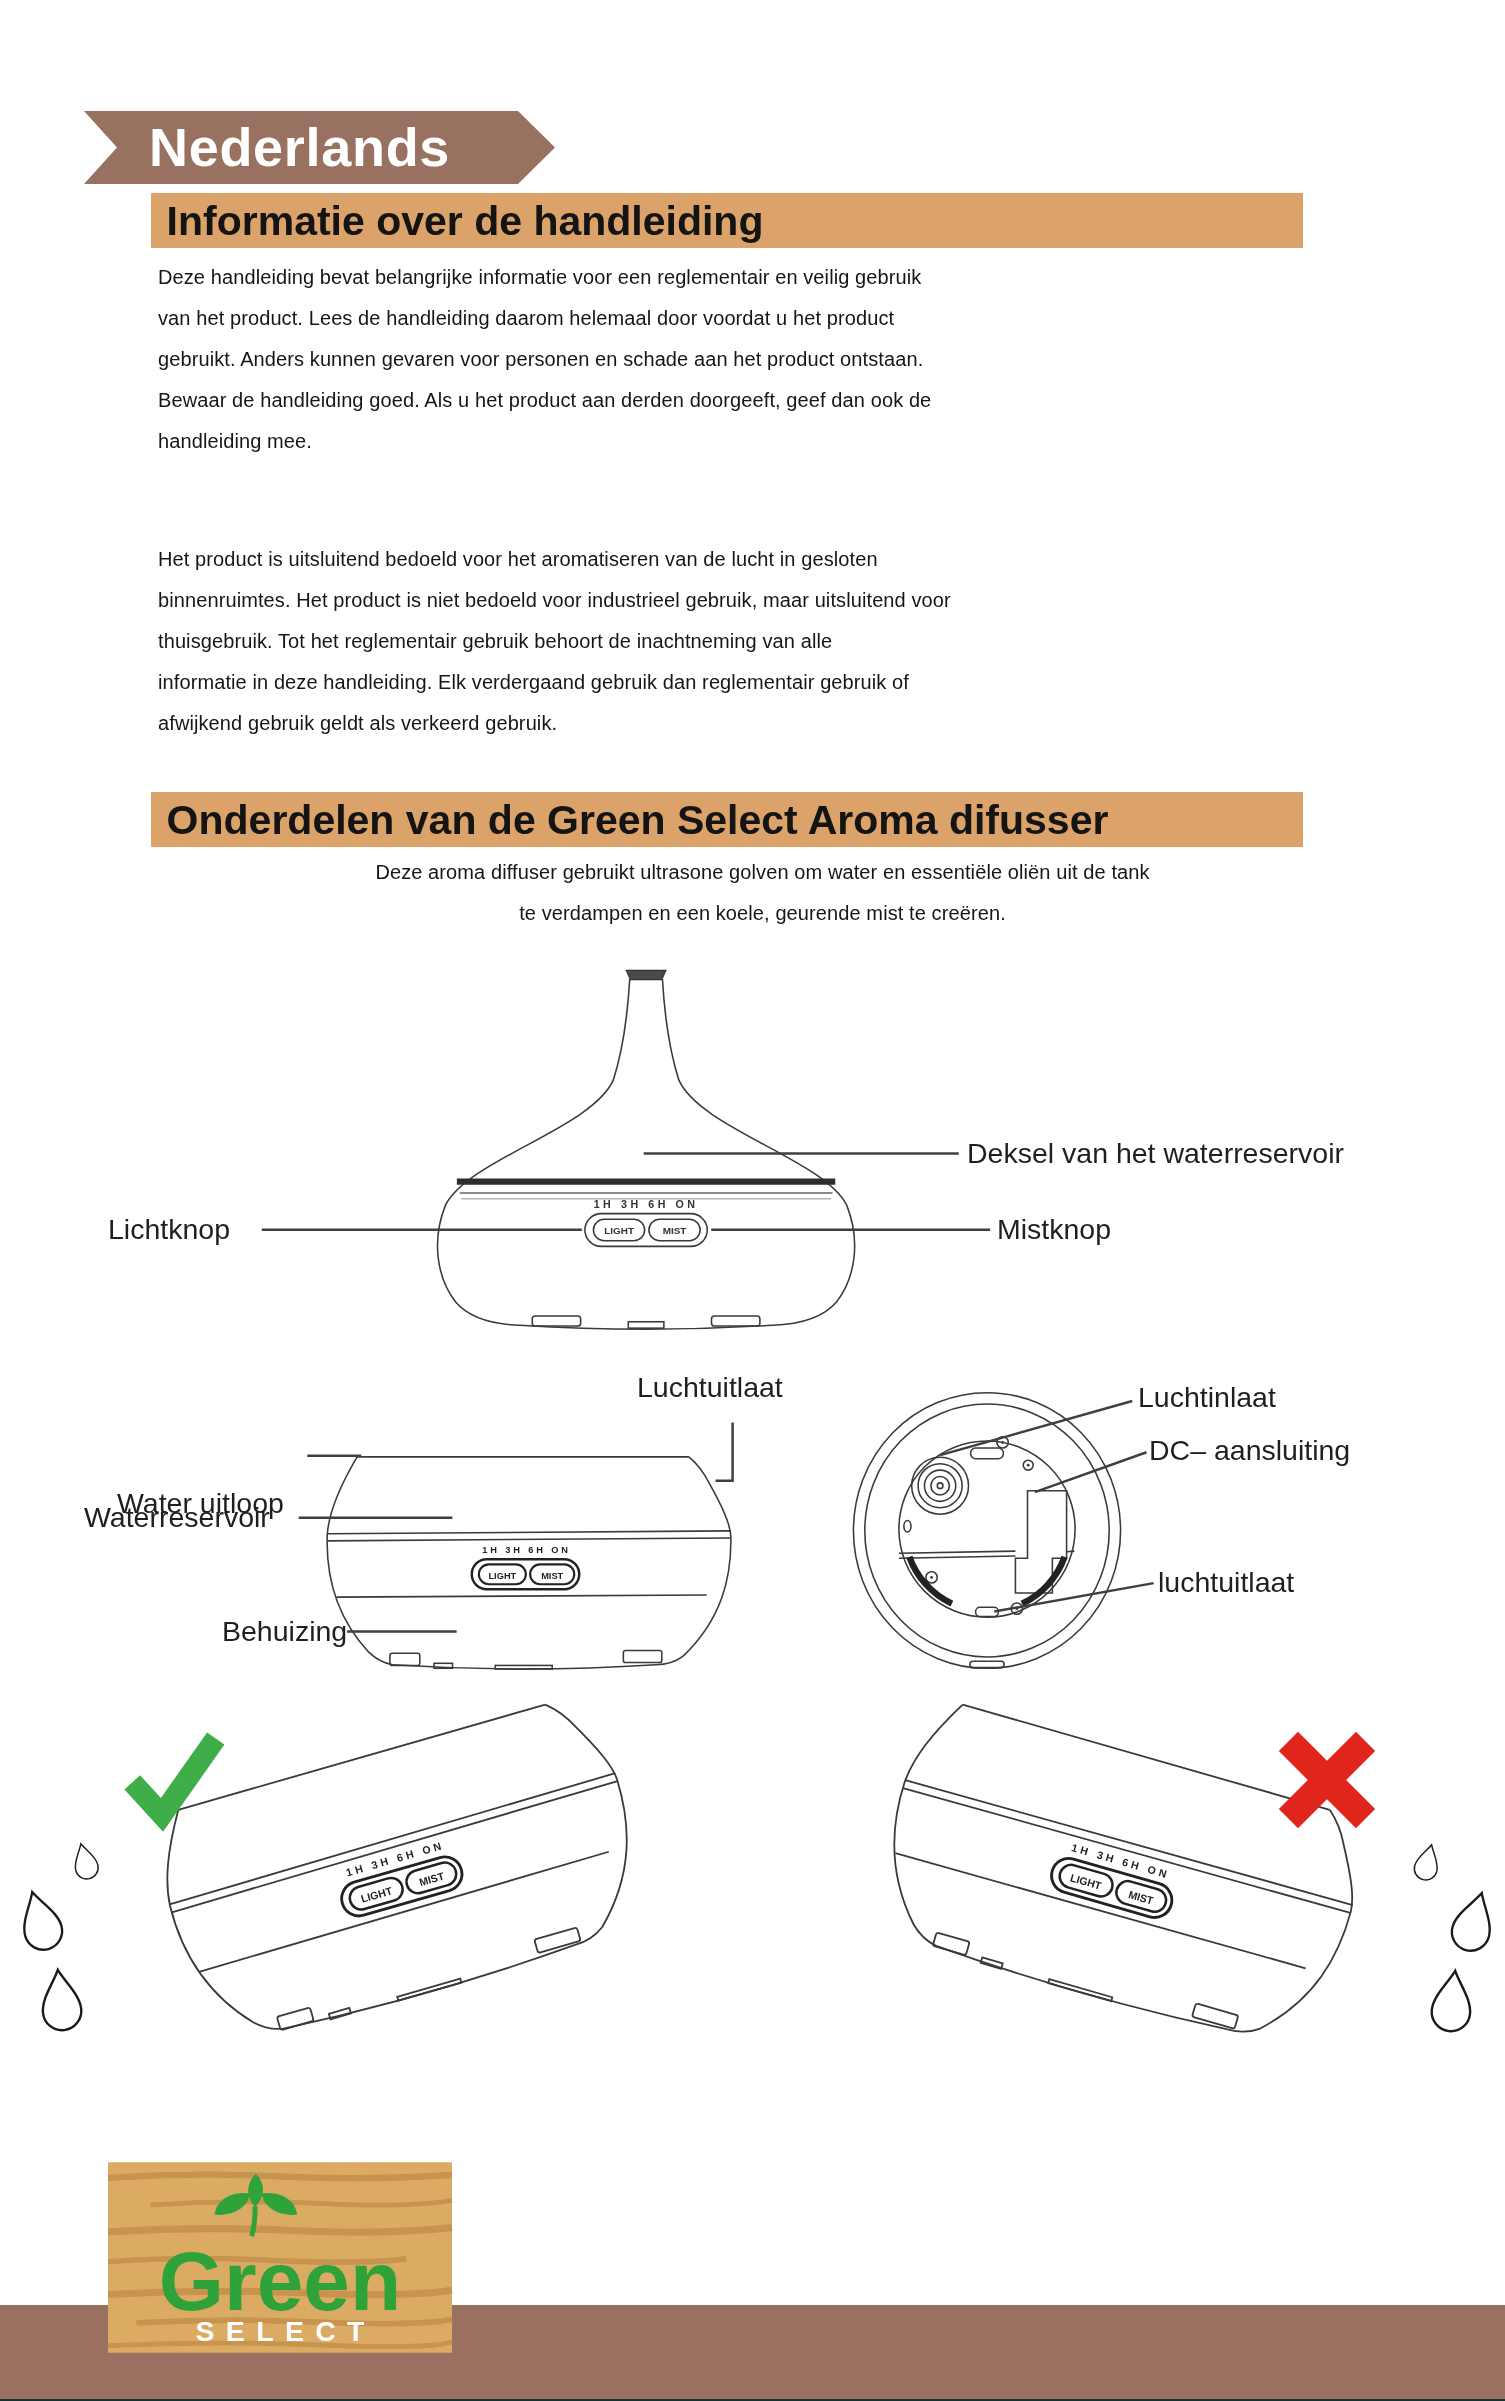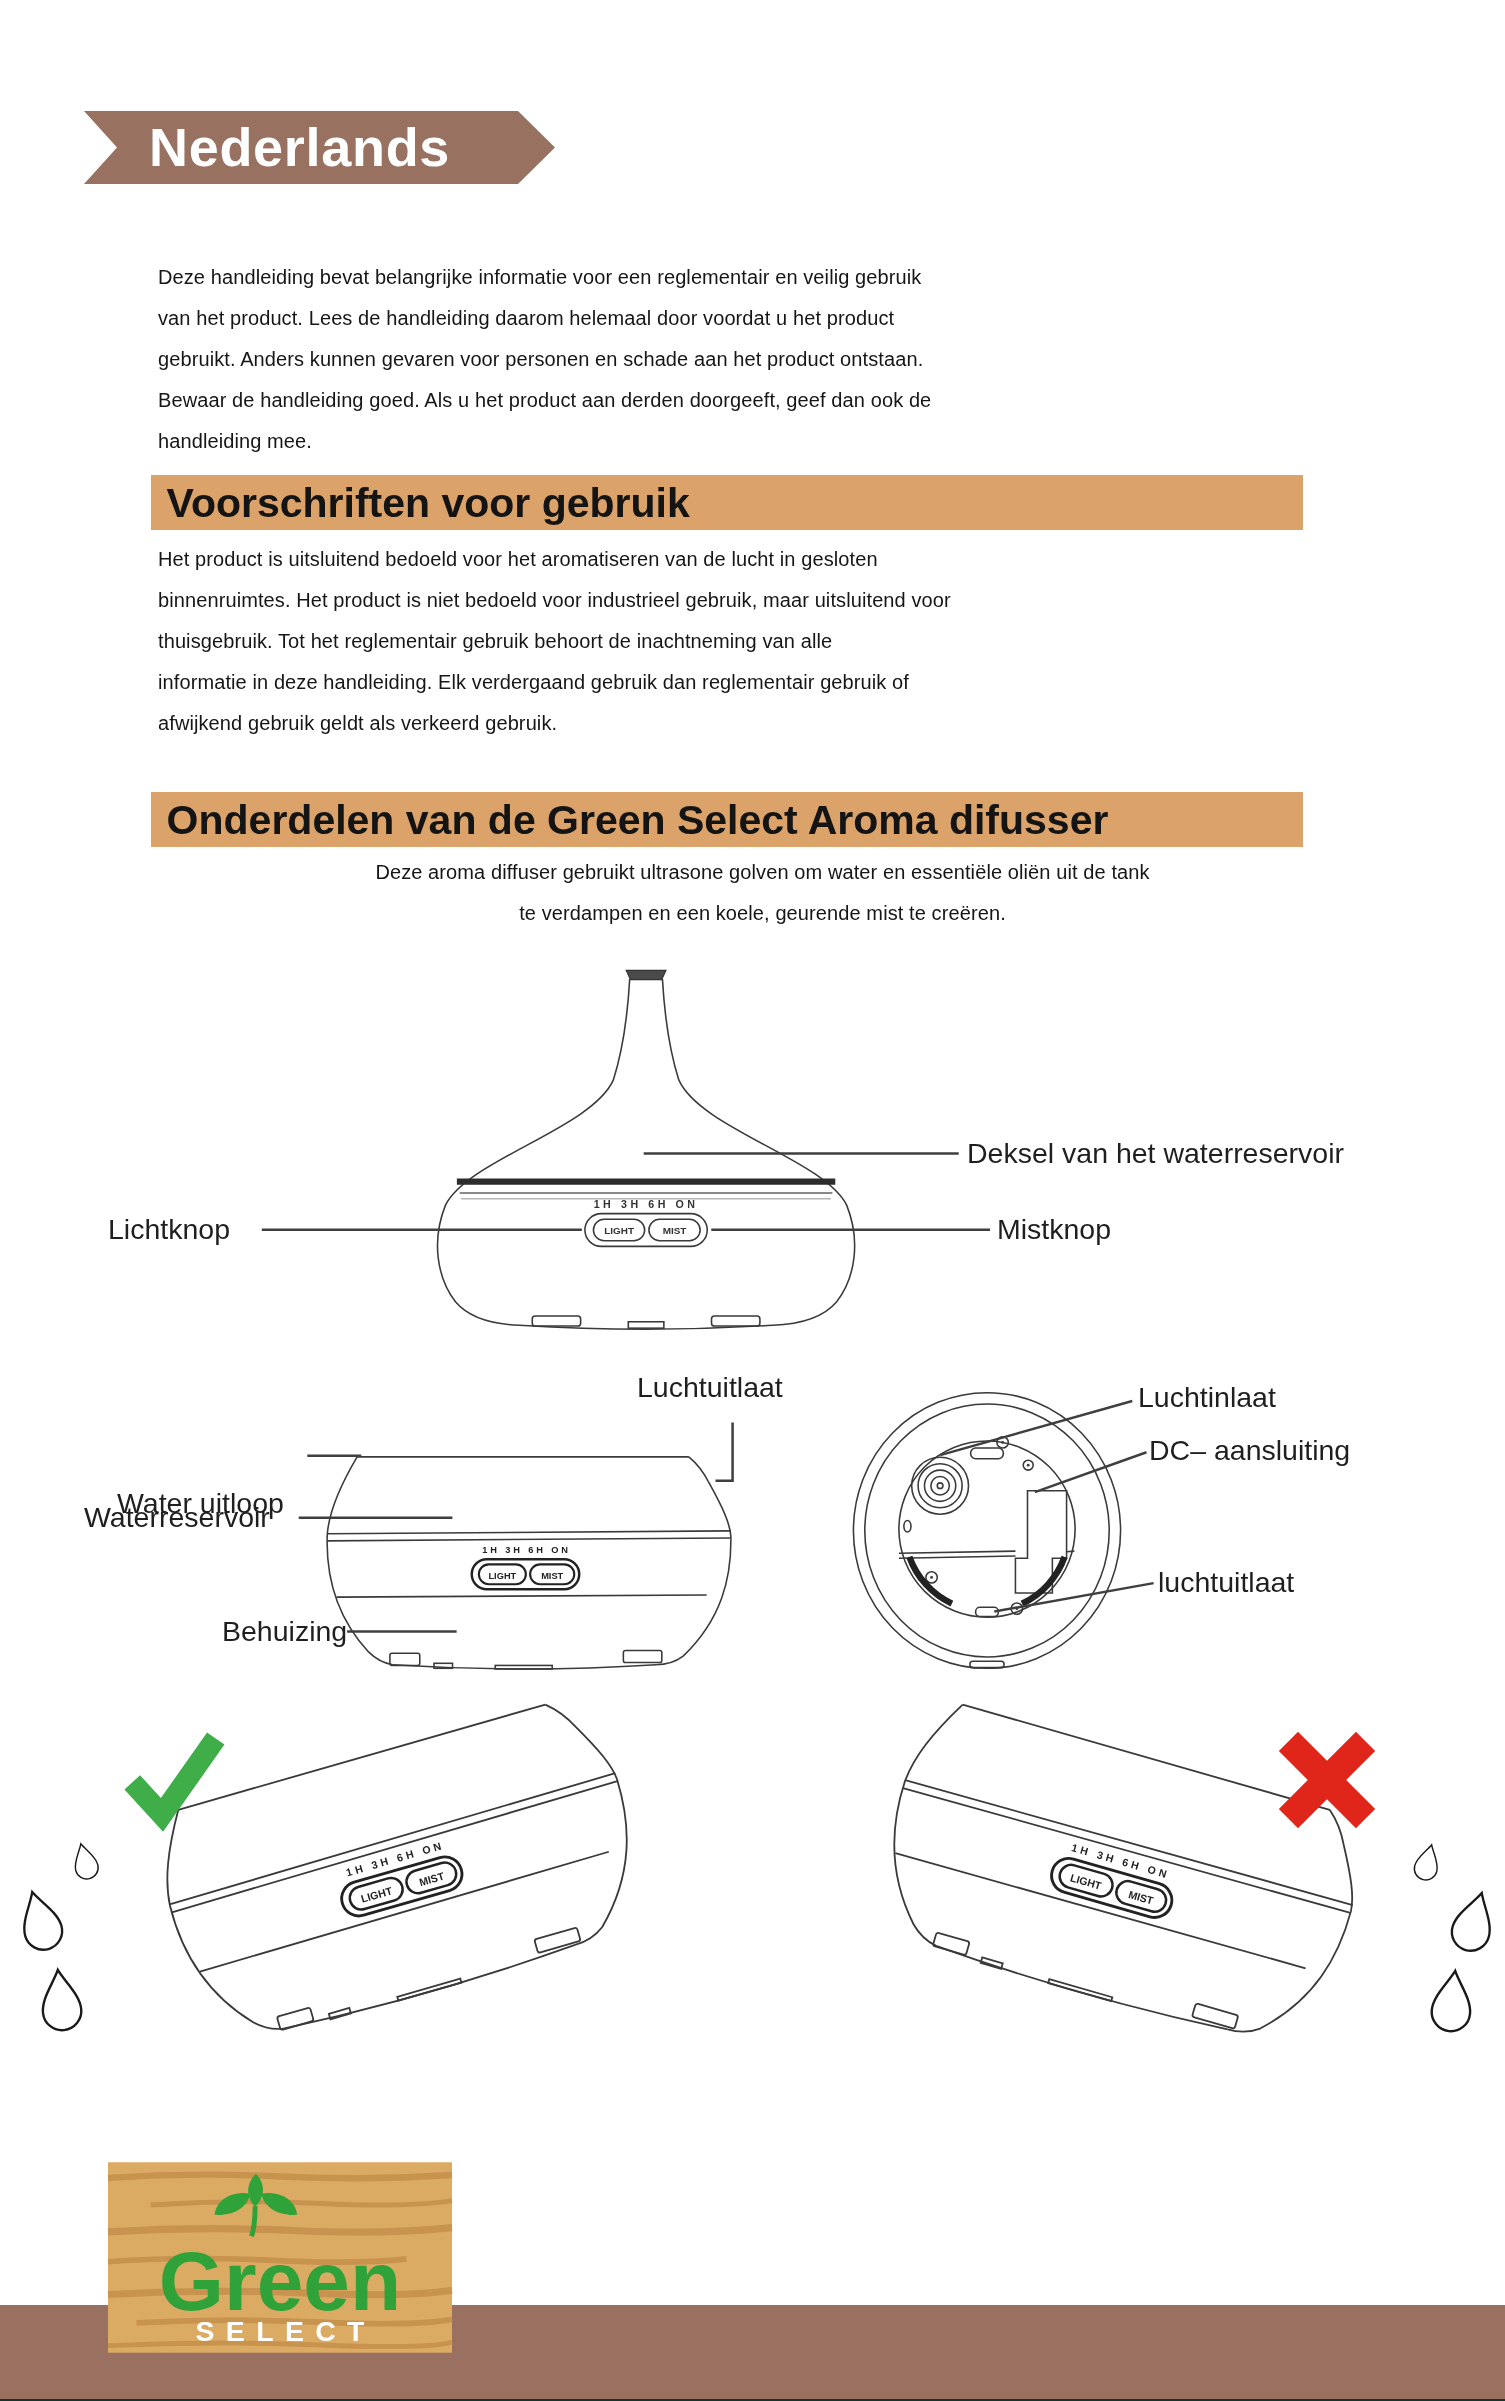--- a/index.html
+++ b/index.html
@@ -59,29 +59,29 @@
 </style>
 </head>
 <body>
 
 <div id="page">
 
   <div id="ribbon" class="abs">
     <span>Nederlands</span>
   </div>
 
+  <div class="abs section-header" style="top:193px;">
+    <span>Informatie over de handleiding</span>
+  </div>
   <div class="abs section-body" style="top:257px;">Deze handleiding bevat belangrijke informatie voor een reglementair en veilig gebruik
 van het product. Lees de handleiding daarom helemaal door voordat u het product
 gebruikt. Anders kunnen gevaren voor personen en schade aan het product ontstaan.
 Bewaar de handleiding goed. Als u het product aan derden doorgeeft, geef dan ook de
 handleiding mee.</div>
 
-  <div class="abs section-header" style="top:475px;">
-    <span>Voorschriften voor gebruik</span>
-  </div>
   <div class="abs section-body" style="top:539px;">Het product is uitsluitend bedoeld voor het aromatiseren van de lucht in gesloten
 binnenruimtes. Het product is niet bedoeld voor industrieel gebruik, maar uitsluitend voor
 thuisgebruik. Tot het reglementair gebruik behoort de inachtneming van alle
 informatie in deze handleiding. Elk verdergaand gebruik dan reglementair gebruik of
 afwijkend gebruik geldt als verkeerd gebruik.</div>
 
   <div class="abs section-header" style="top:792px;">
     <span>Onderdelen van de Green Select Aroma difusser</span>
   </div>
   <div class="abs section-body" style="top:852px;text-align:center;">Deze aroma diffuser gebruikt ultrasone golven om water en essentiële oliën uit de tank

